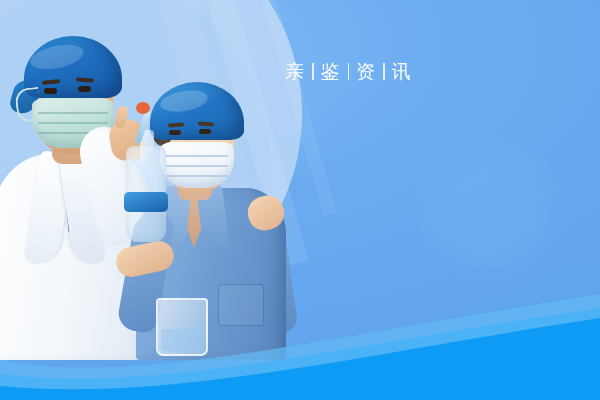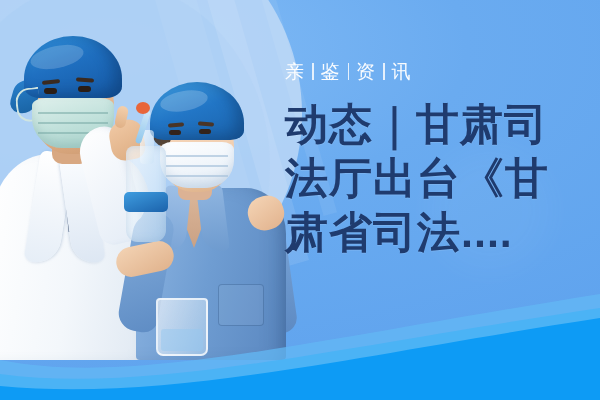--- a/index.html
+++ b/index.html
@@ -414,18 +414,15 @@
     <div class="kicker">
       <span>亲</span>
       <span class="sep"></span>
       <span>鉴</span>
       <span class="sep"></span>
       <span>资</span>
       <span class="sep"></span>
       <span>讯</span>
     </div>
 
-    <div class="headline">动态｜甘肃司
-法厅出台《甘
-肃省司法....</div>
   </div>
 
 </div>
 
 </body></html>

